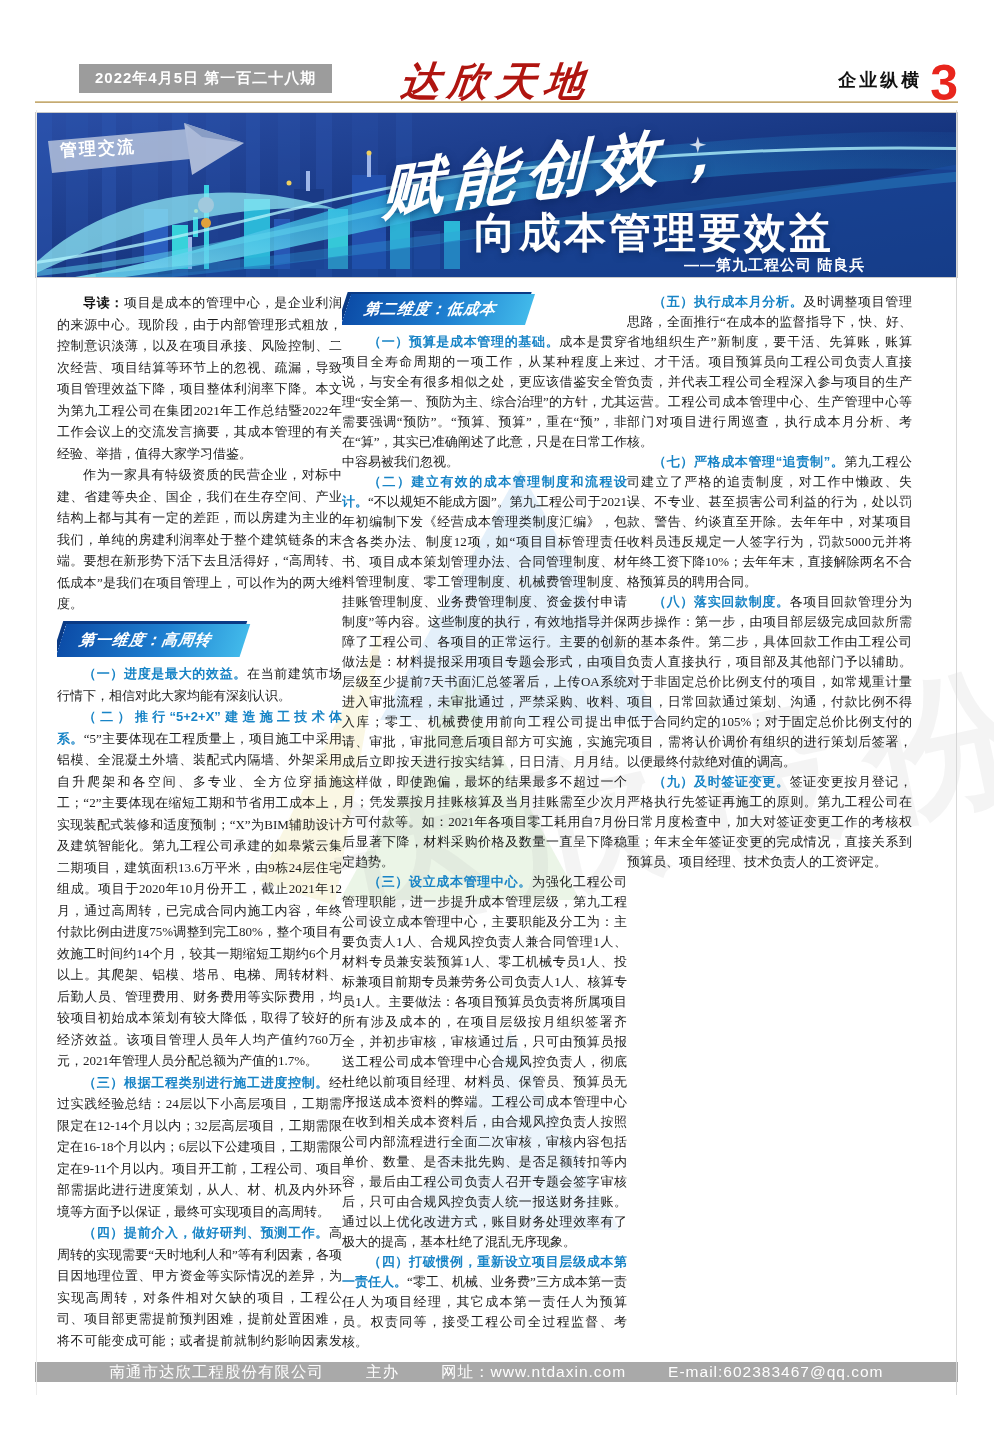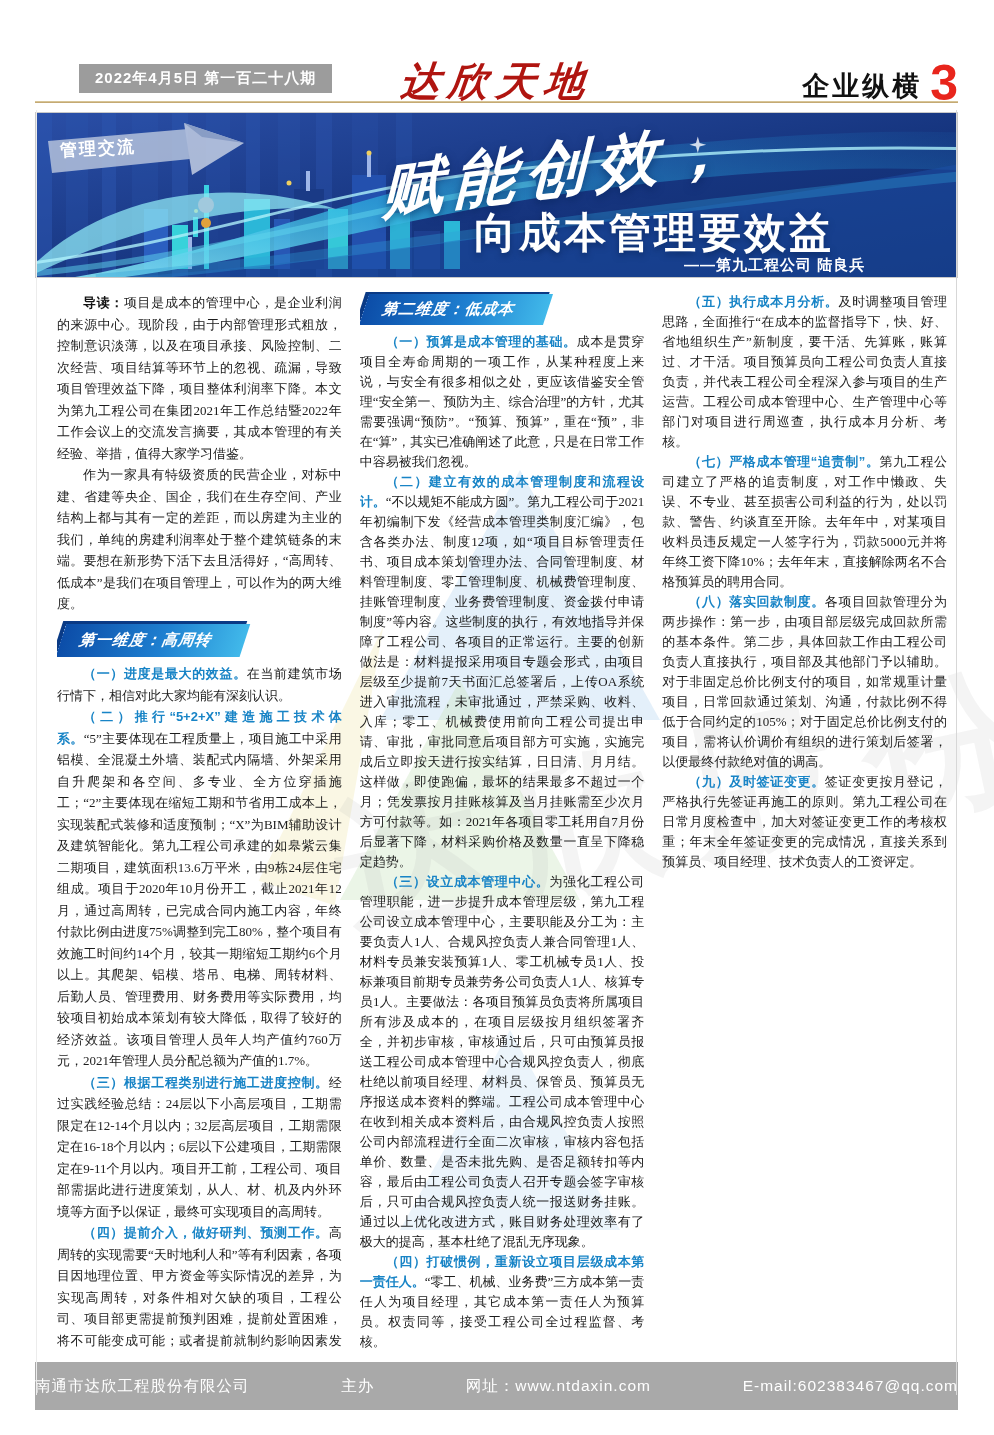--- a/index.html
+++ b/index.html
@@ -10,21 +10,21 @@
 
   
   .header{position:absolute;left:35px;right:36px;top:56px;height:44px;}
   .date-box{position:absolute;left:0;top:8px;background:#9c9c9c;color:#fff;
         font-family:"Liberation Sans",sans-serif;font-weight:700;font-size:15px;
         padding:5px 16px;letter-spacing:1px;margin-left:44px;}
   .masthead{position:absolute;left:0;right:0;top:-2px;text-align:center;
         font-family:"DejaVu Serif",serif;font-style:italic;font-weight:700;
         font-size:40px;color:#b01510;letter-spacing:8px;transform:skewX(-6deg);}
   .section-wrap{position:absolute;right:0;top:2px;display:flex;align-items:flex-start;}
-  .section-name{font-family:"Liberation Sans",sans-serif;font-weight:700;font-size:27px;
+  .section-name{font-family:"Liberation Sans",sans-serif;font-weight:700;font-size:18px;
         letter-spacing:3px;color:#111;margin-top:10px;}
   .page-num{font-family:"Liberation Sans",sans-serif;font-weight:700;font-size:50px;
         color:#e8251c;line-height:1;margin-left:8px;}
   .header-rule{position:absolute;left:35px;right:36px;top:101px;height:2px;
         background:linear-gradient(#e0d2a8,#bb9c62);}
 
   
   .banner{position:absolute;left:35px;top:112px;width:923px;height:166px;
         border:1px solid #c9c9c9;box-sizing:border-box;overflow:hidden;background:#16357f;}
   .banner svg{position:absolute;left:0;top:0;}
@@ -42,38 +42,38 @@
         font-family:"Liberation Sans",sans-serif;font-weight:700;font-size:15px;letter-spacing:1px;}
 
   
   .wm{position:absolute;z-index:0;pointer-events:none;}
   .wm-tri{width:0;height:0;}
   .wm-text{font-family:"Liberation Sans",sans-serif;font-weight:700;font-size:150px;
         color:rgba(175,175,175,0.14);letter-spacing:30px;transform:rotate(-12deg);white-space:nowrap;}
 
   
   .columns{position:absolute;left:57px;top:292px;width:890px;height:1062px;
-        display:flex;gap:18px;z-index:1;}
+        display:flex;z-index:1;}
   .col{width:285px;overflow:hidden;text-align:justify;}
   .col p{margin:0;text-indent:2em;}
   .col1{font-size:13px;line-height:21.5px;}
   .col2{font-size:13px;line-height:20px;}
   .col3{font-size:13px;line-height:20px;}
   .lead{font-weight:700;color:#1884c6;font-family:"Liberation Sans",sans-serif;}
   .intro-lead{font-weight:700;color:#111;font-family:"Liberation Sans",sans-serif;}
   .dim-badge{display:inline-block;position:relative;margin:9px 0 7px 4px;
         transform:skewX(-18deg);background:linear-gradient(90deg,#0c4da8 0%,#1e7fd0 55%,#41b9ea 100%);
         box-shadow:-4px -3px 0 #0a3a85;padding:5px 34px 5px 18px;}
   .dim-badge .badge-text{display:inline-block;transform:skewX(10deg);font-style:italic;
         font-weight:700;color:#fff;font-size:15.5px;letter-spacing:1px;
         font-family:"Liberation Sans",sans-serif;}
 
   
-  .footer{position:absolute;left:35px;top:1362px;width:923px;height:48px;background:#a9a9a9;
-        display:flex;align-items:center;justify-content:space-between;gap:42px;
+  .footer{position:absolute;left:35px;top:1362px;width:923px;height:20px;background:#a9a9a9;
+        display:flex;align-items:center;justify-content:center;gap:42px;
         font-family:"Liberation Sans",sans-serif;color:#fff;font-size:15.5px;letter-spacing:1px;z-index:2;}
   .footer span{white-space:nowrap;}
 </style>
 </head>
 <body>
 
 <div class="page">
   <div class="page-frame"></div>
 
   <div class="header">

